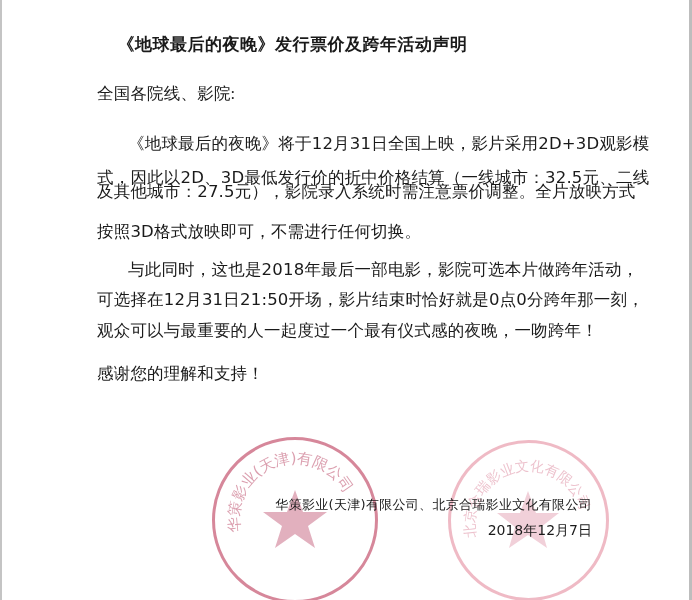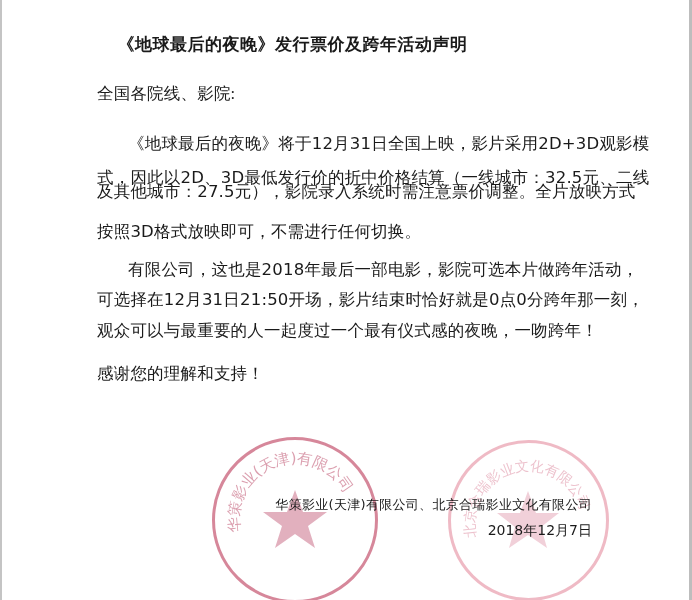--- a/index.html
+++ b/index.html
@@ -50,21 +50,21 @@
 
 <div class="title">《地球最后的夜晚》发行票价及跨年活动声明</div>
 
 <div class="line" style="top:84px;font-family:Liberation Serif, serif;">全国各院线、影院:</div>
 
 <div class="line indent" style="top:134px;">《地球最后的夜晚》将于12月31日全国上映，影片采用2D+3D观影模</div>
 <div class="line" style="top:168px;">式，因此以2D、3D最低发行价的折中价格结算（一线城市：32.5元、二线</div>
 <div class="line" style="top:182px;">及其他城市：27.5元），影院录入系统时需注意票价调整。全片放映方式</div>
 <div class="line" style="top:222px;">按照3D格式放映即可，不需进行任何切换。</div>
 
-<div class="line indent" style="top:260px;">有限公司，这也是2018年最后一部电影，影院可选本片做跨年活动，</div>
+<div class="line indent" style="top:260px;">与此同时，这也是2018年最后一部电影，影院可选本片做跨年活动，</div>
 <div class="line" style="top:290px;">可选择在12月31日21:50开场，影片结束时恰好就是0点0分跨年那一刻，</div>
 <div class="line" style="top:321px;text-align:center;">观众可以与最重要的人一起度过一个最有仪式感的夜晚，一吻跨年！</div>
 
 <div class="line" style="top:364px;">感谢您的理解和支持！</div>
 
 <div class="stamp stamp-1">
   <svg width="160" height="160" viewBox="0 0 160 160">
     <defs>
       <path id="arc1" d="M 28 100 A 56 56 0 1 1 132 100"></path>
     </defs>

